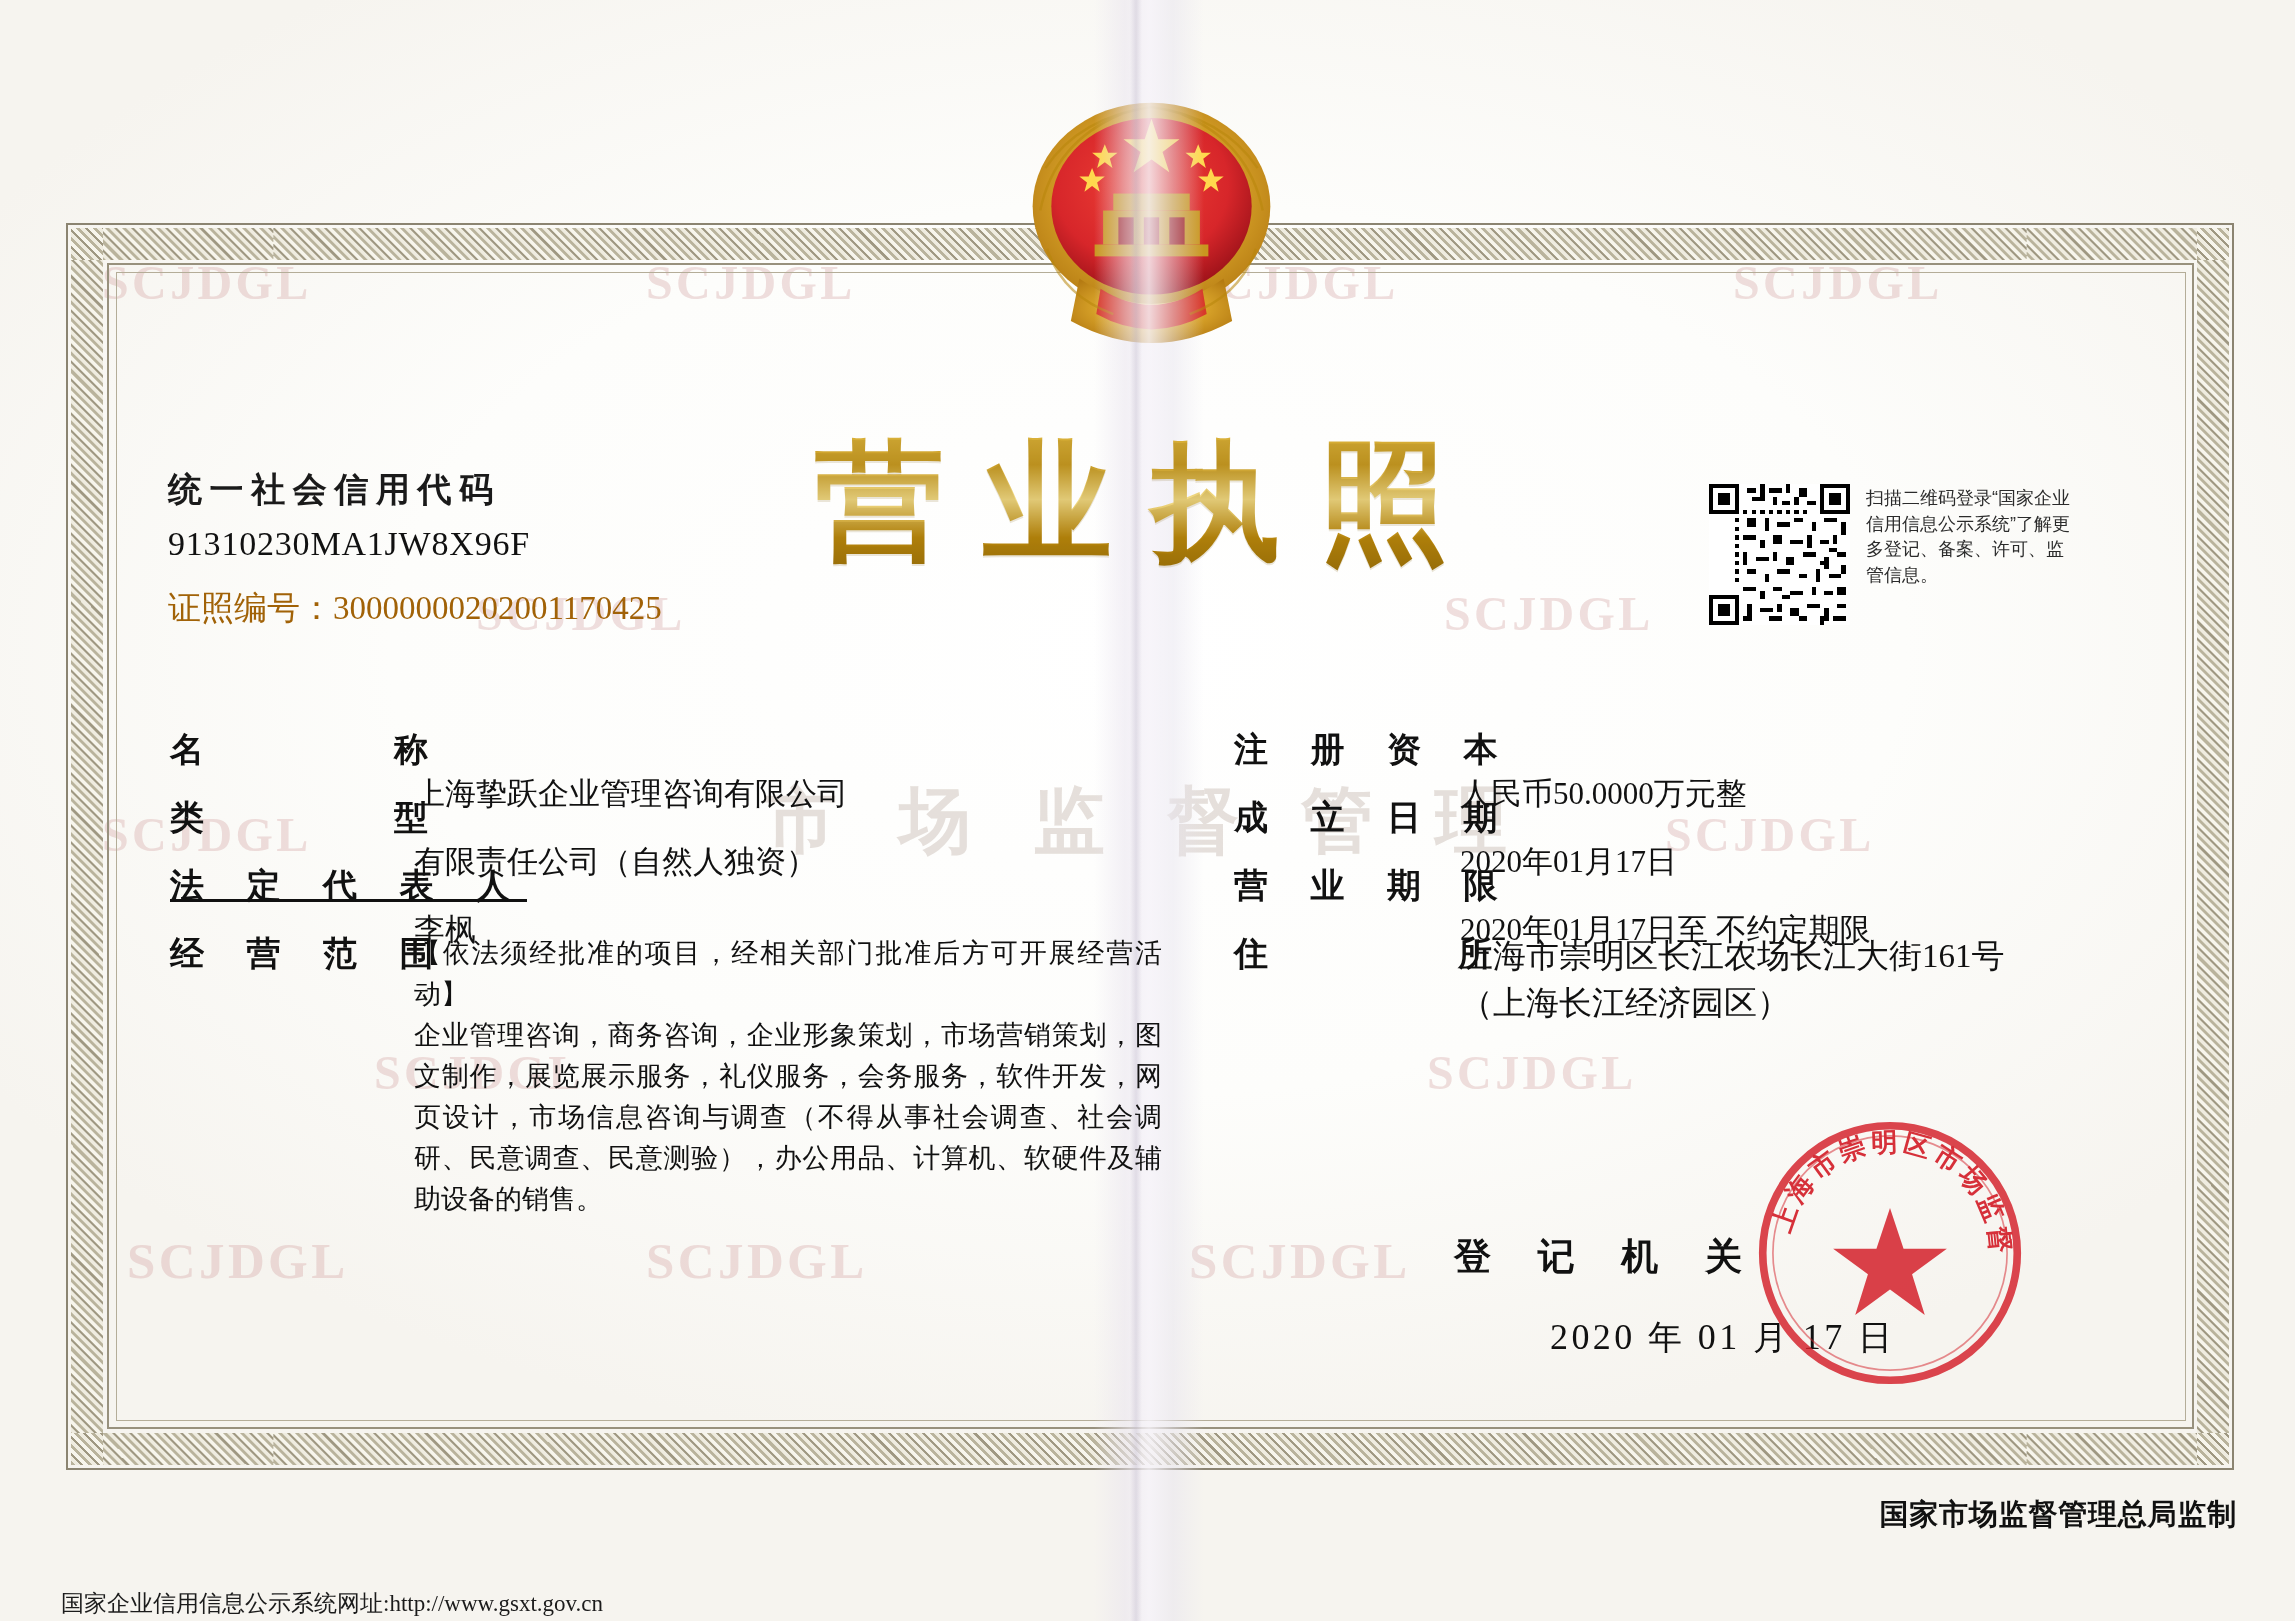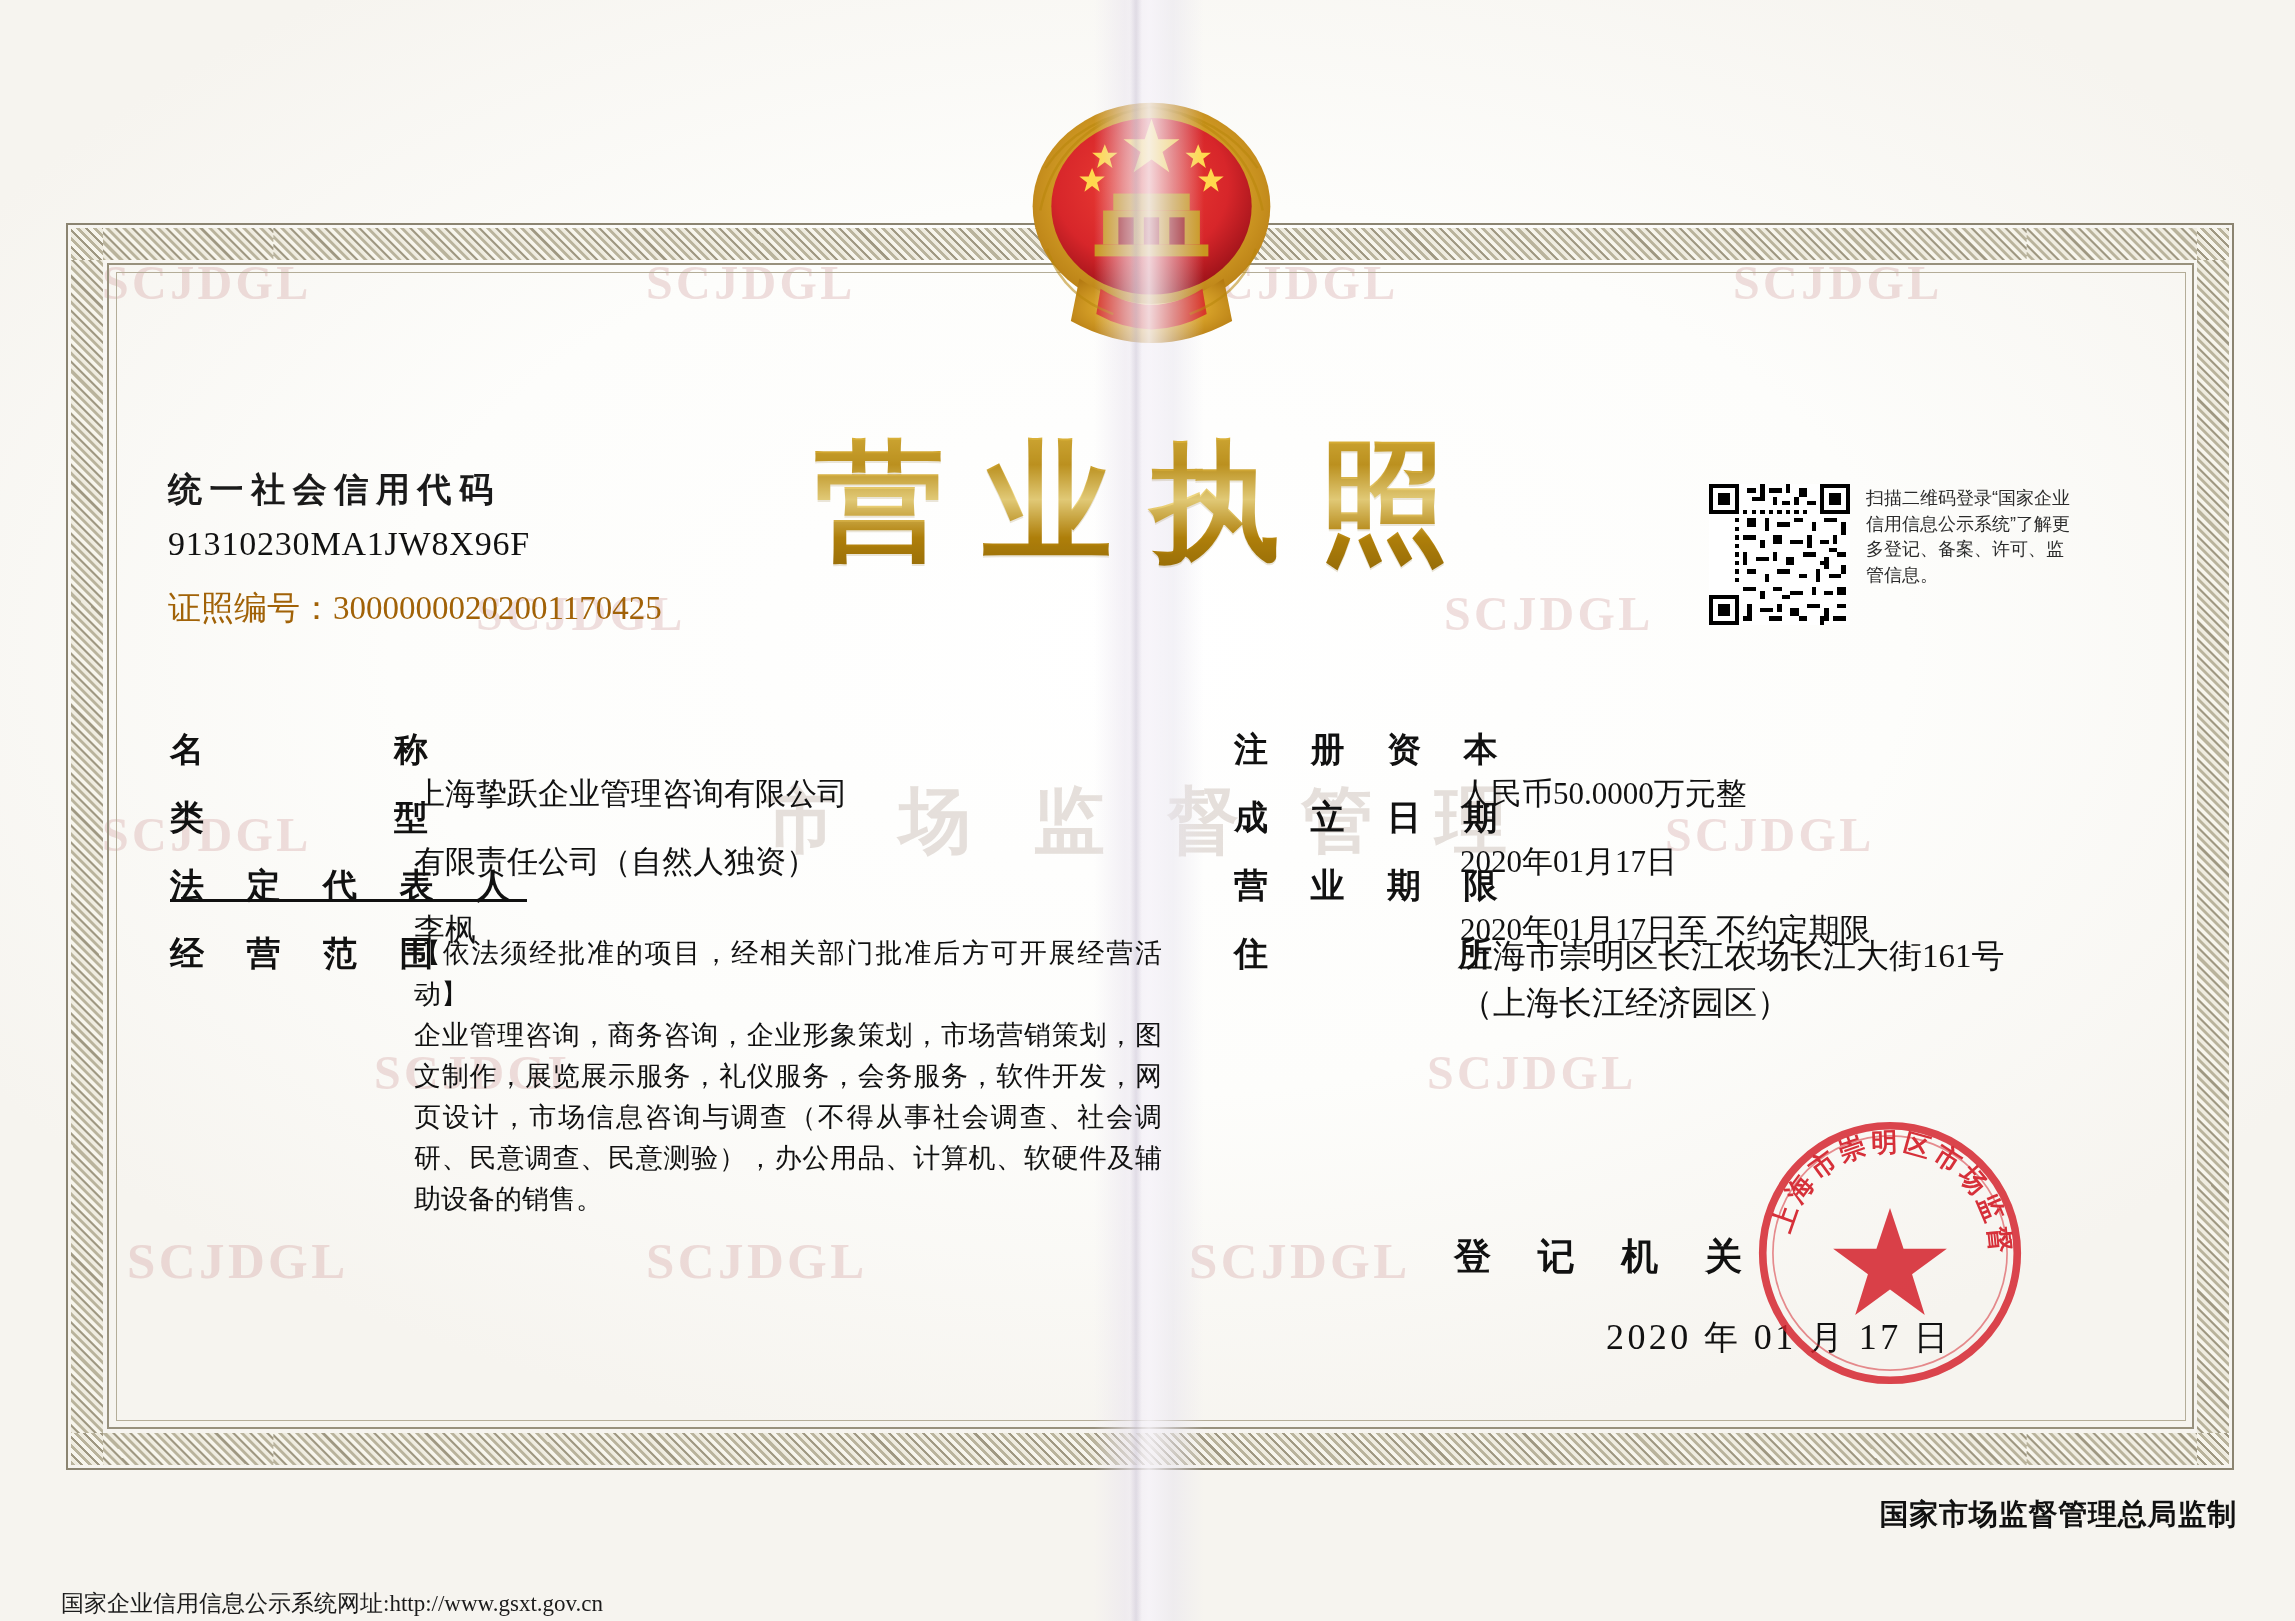--- a/index.html
+++ b/index.html
@@ -233,21 +233,21 @@
     position: absolute;
     left: 1454px;
     top: 1232px;
     font-size: 37px;
     font-weight: 600;
     letter-spacing: 18.7px;
     color: #111;
   }
   .reg-date {
     position: absolute;
-    left: 1606px;
+    left: 1550px;
     top: 1315px;
     font-size: 36px;
     color: #111;
     letter-spacing: 3.4px;
   }
 
   
   .seal {
     position: absolute;
     left: 1750px;

